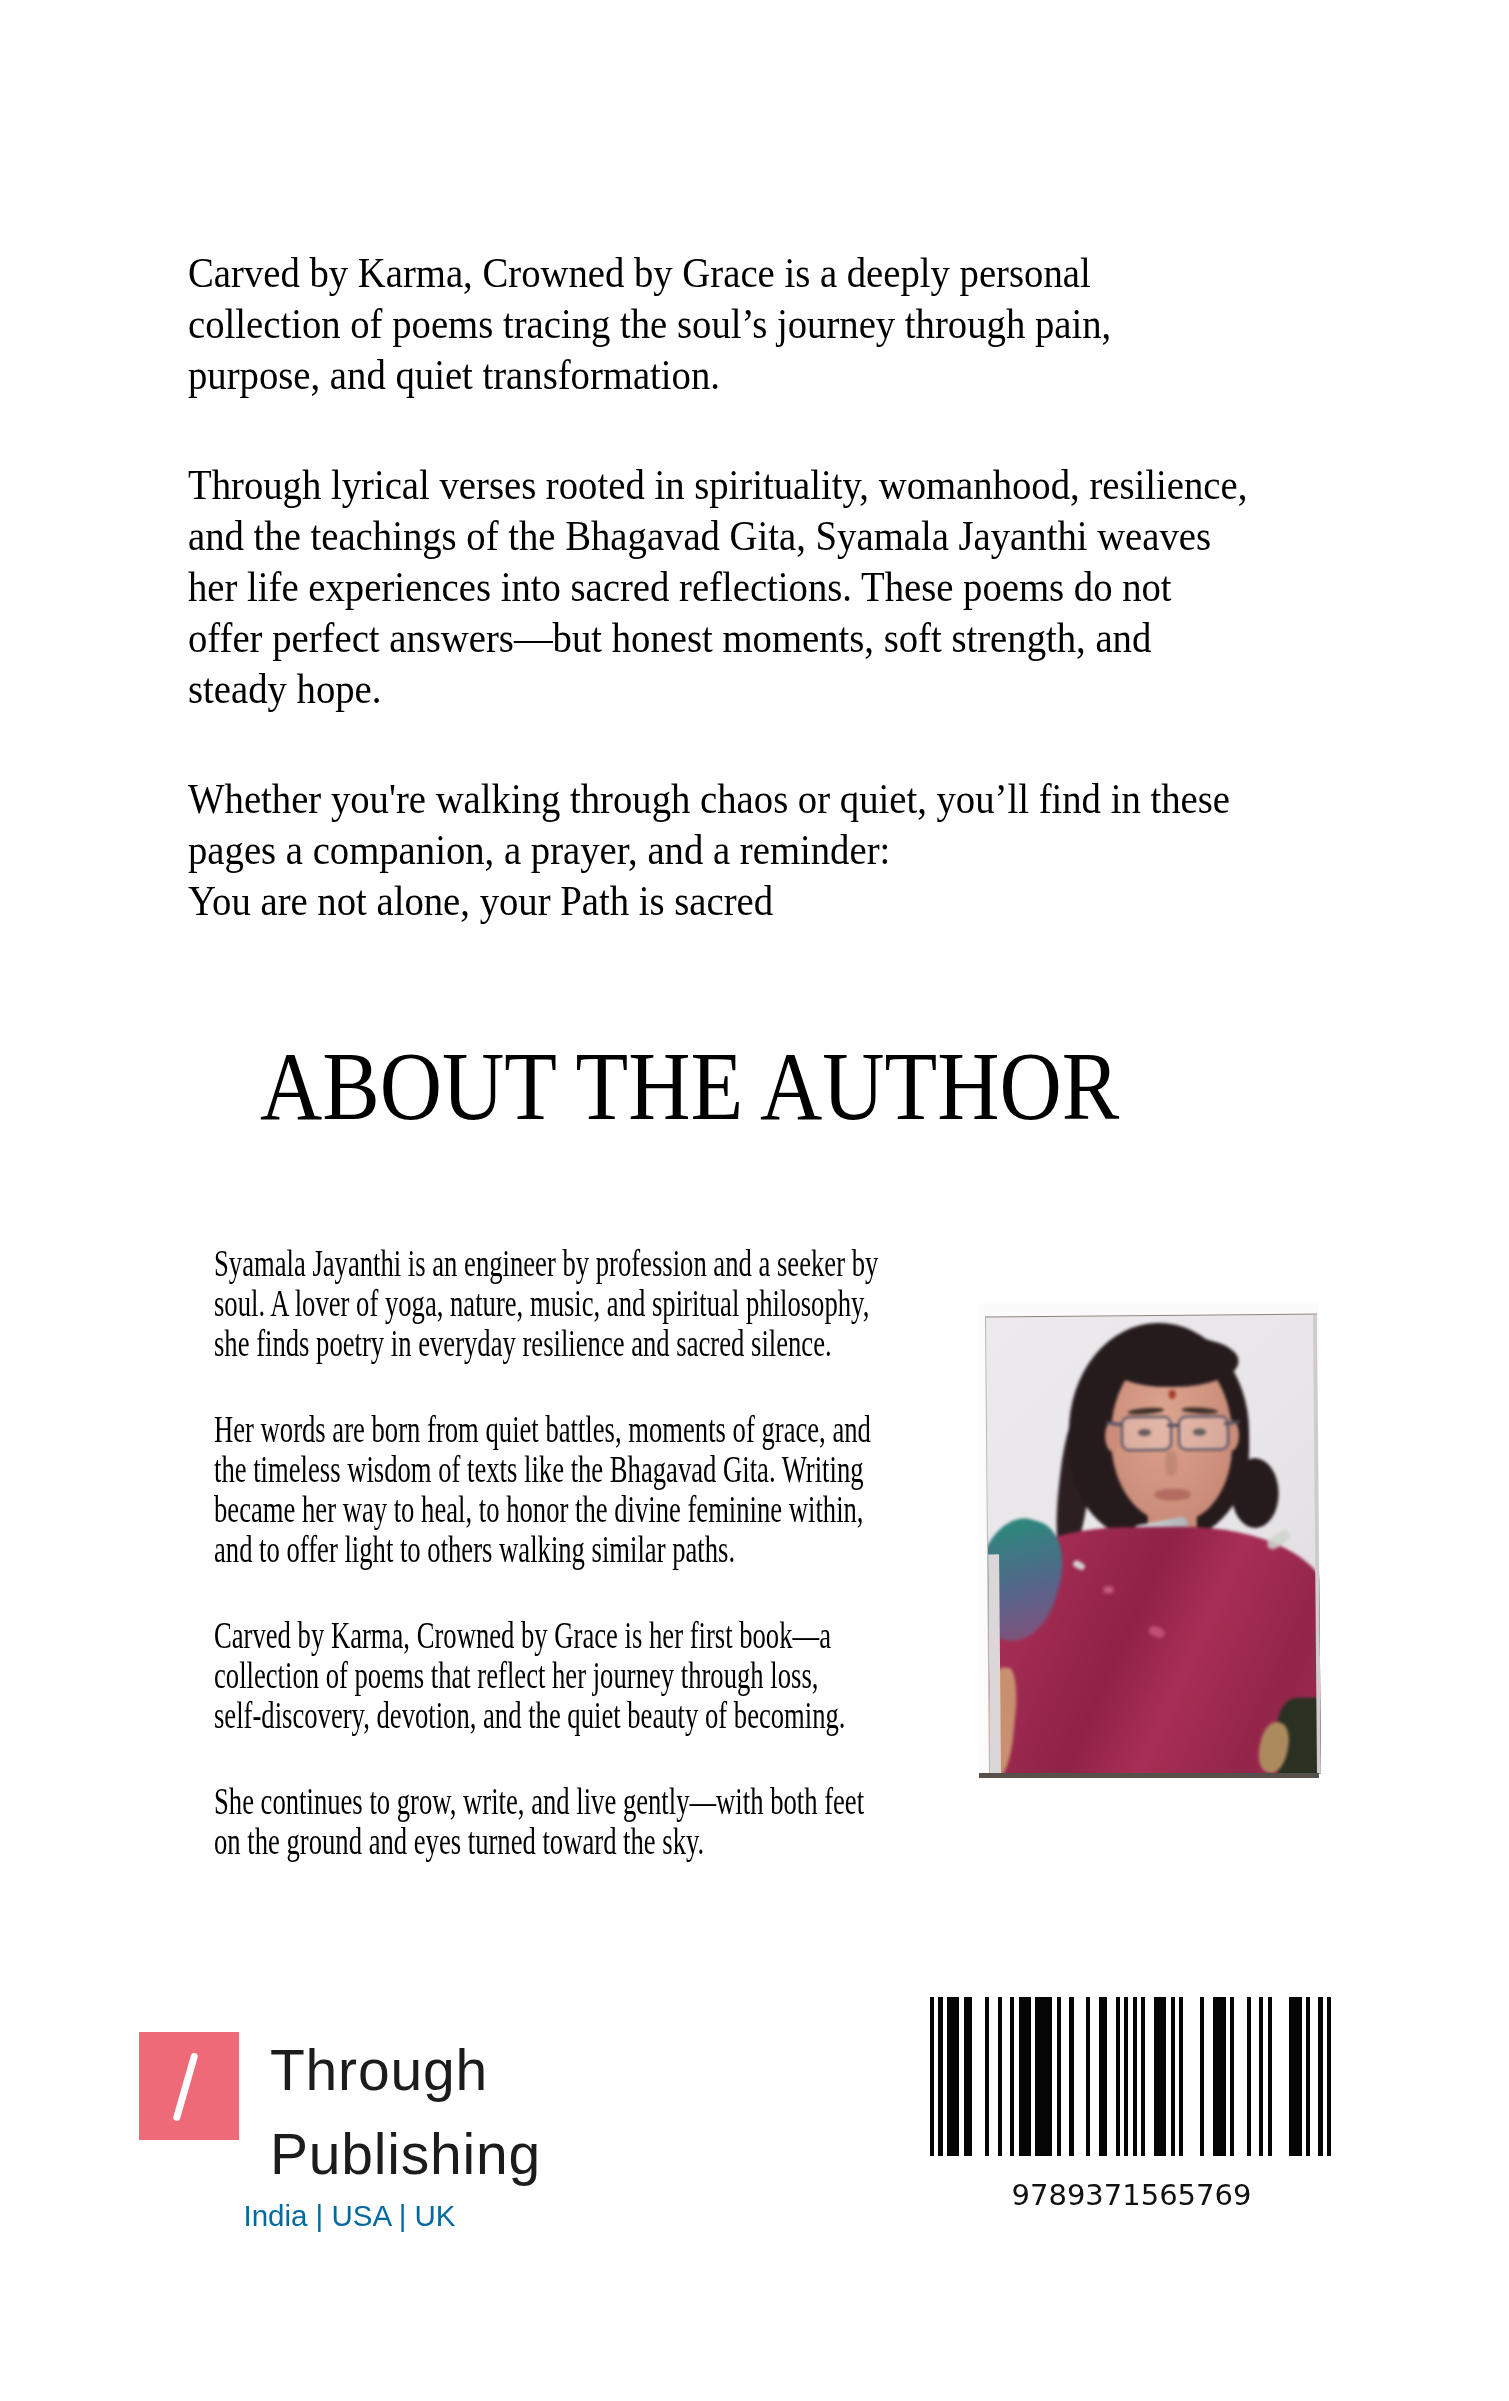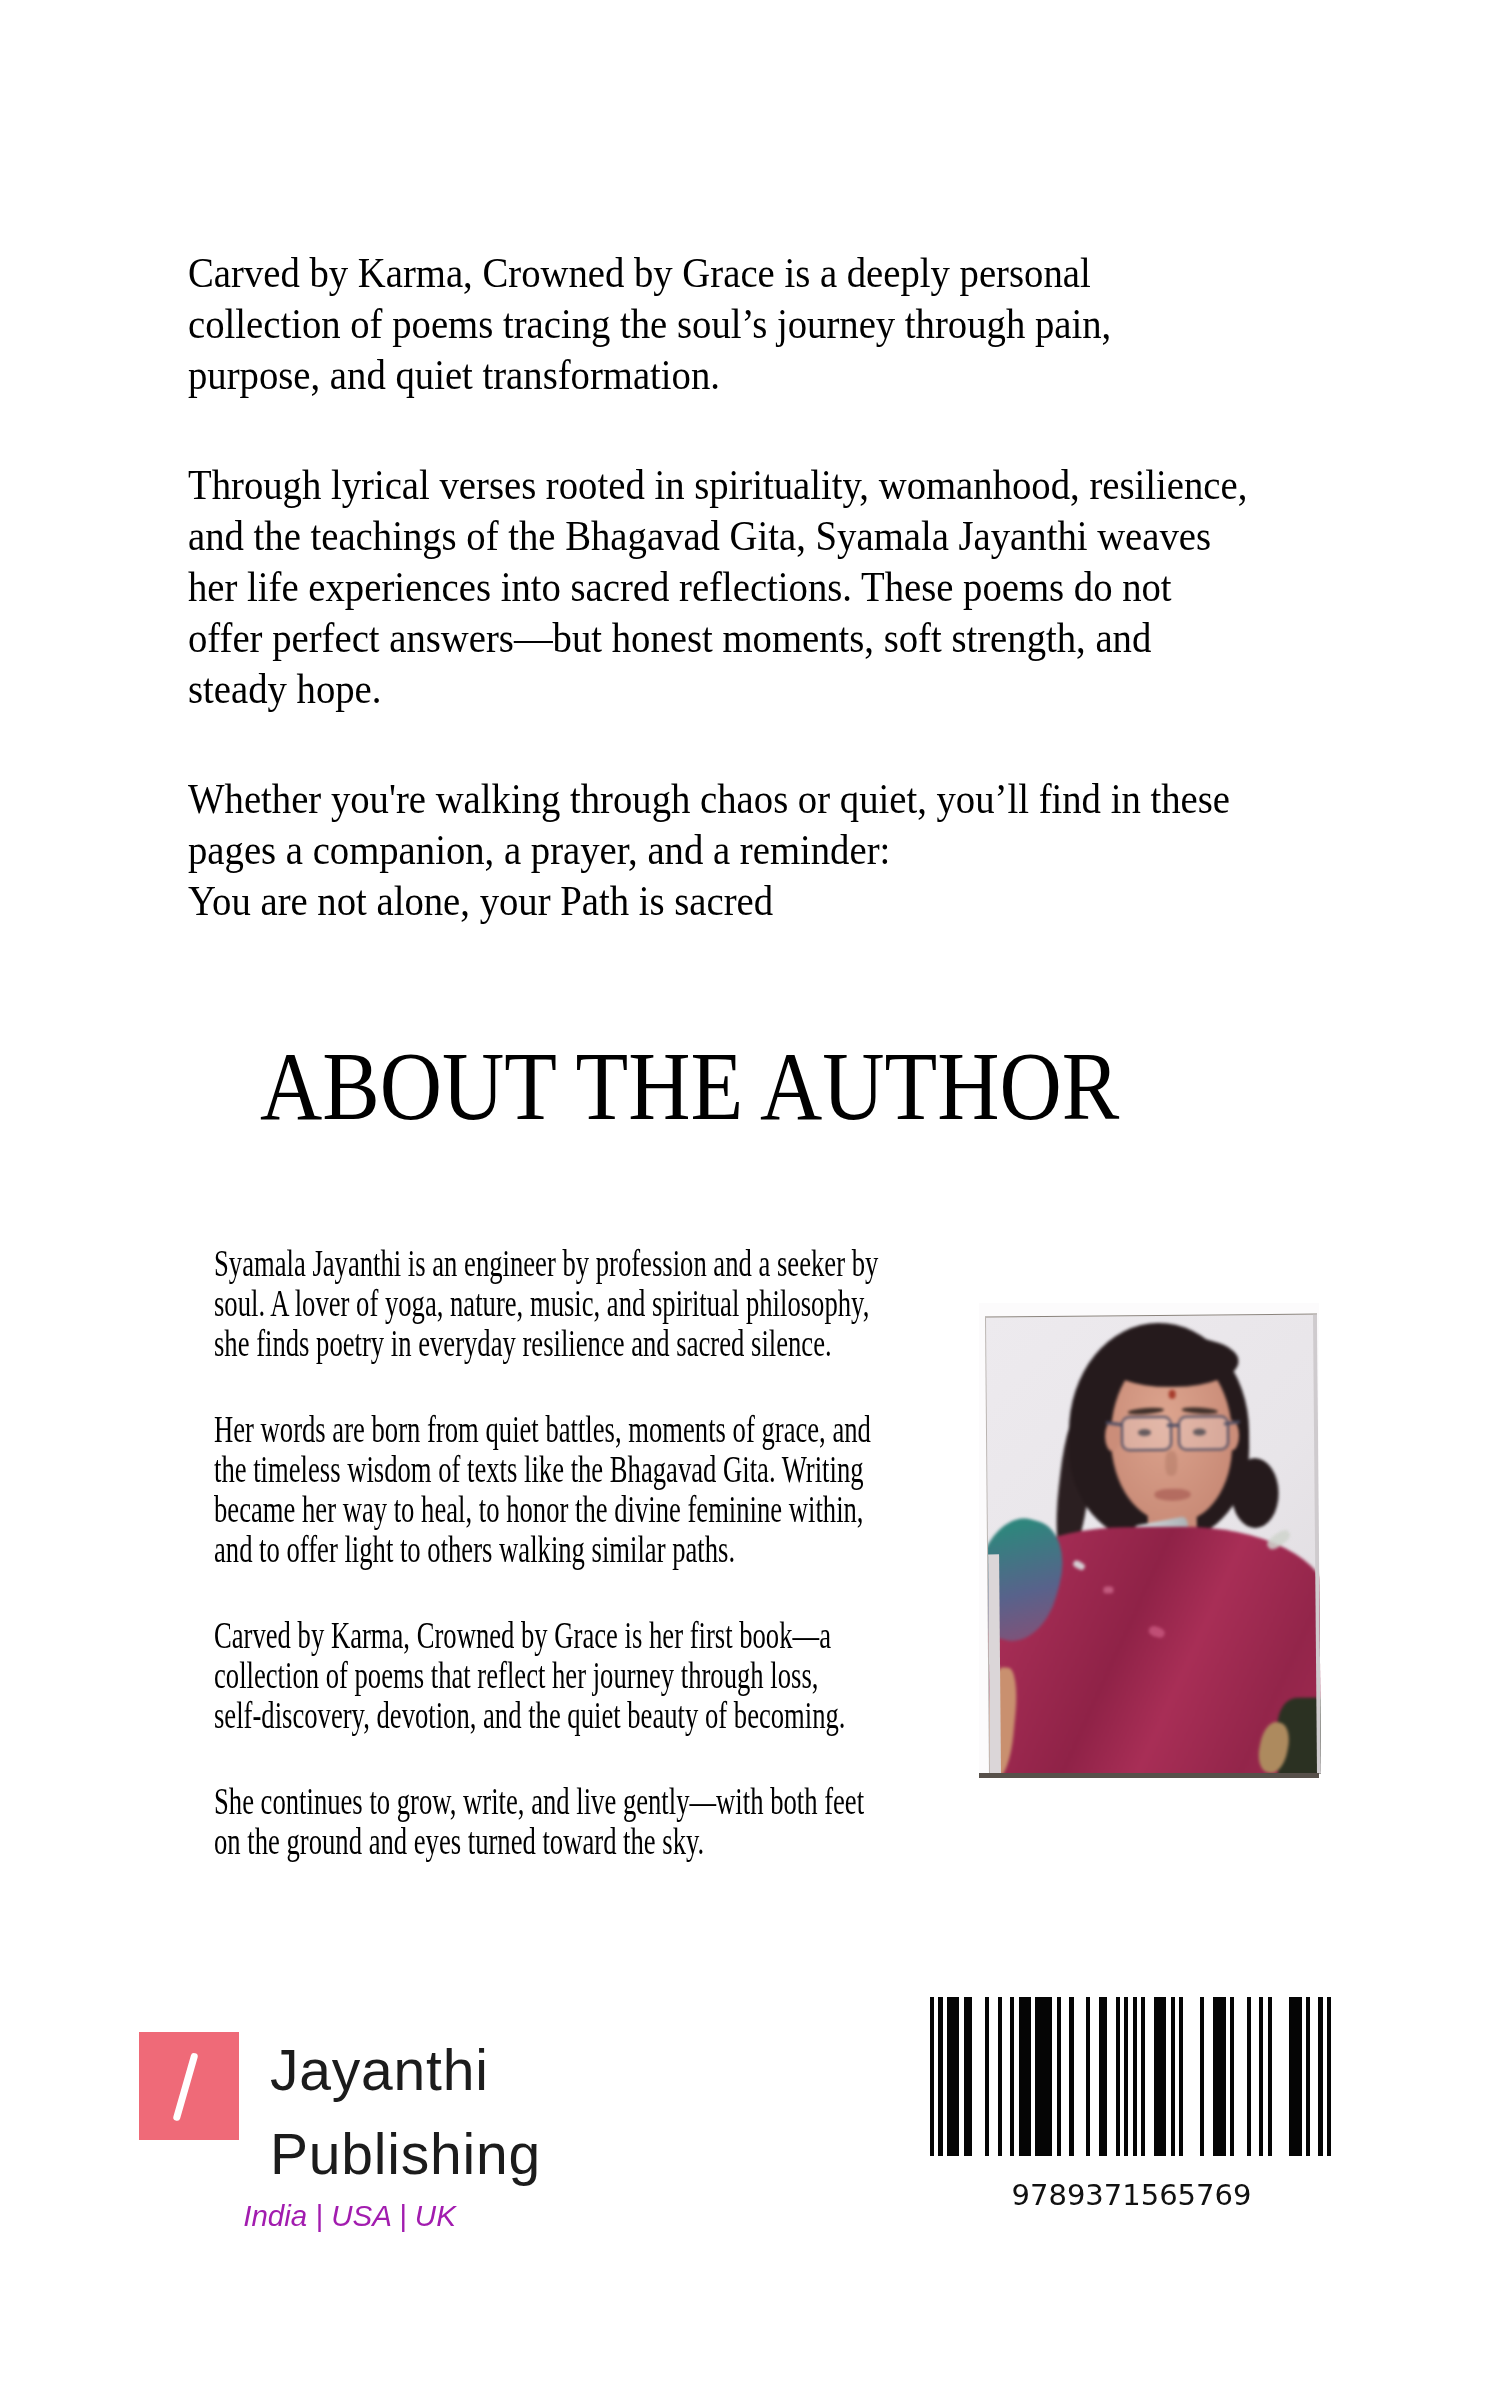--- a/index.html
+++ b/index.html
@@ -68,21 +68,21 @@
   .edge-strip-l{left:0;top:237px;width:10.6px;height:221px;background:#dbd6d8;}
   .edge-strip-r{right:0;top:0;width:4.1px;height:100%;background:#cfcbce;}
 
   
   .logo-mark{left:139px;top:2032px;width:100px;height:108px;}
   .logo-slash{position:absolute;left:43px;top:19.6px;width:7.4px;height:70px;background:#ffffff;
               border-radius:3.3px;transform:rotate(16deg);}
   .logo-name{left:270px;top:2028px;font-family:"Liberation Sans",sans-serif;font-weight:300;
              font-size:57px;line-height:84px;color:#1c1c1c;letter-spacing:0.8px;}
   .regions{left:139px;top:2201px;width:421px;text-align:center;
-           font-family:"Liberation Sans",sans-serif;font-size:29.5px;line-height:29.5px;color:#a21caf;font-style:italic;}
+           font-family:"Liberation Sans",sans-serif;font-size:29.5px;line-height:29.5px;color:#0369a1;}
 
   
   .barcode{left:930px;top:1997px;width:403px;}
   .bars{display:flex;width:403px;height:159px;background:#fff;}
   .bars div{height:100%;flex:0 0 auto;}
   .isbn{margin-top:25px;text-align:center;font-family:"DejaVu Sans",sans-serif;
         font-size:29px;line-height:29px;color:#111;}
 </style>
 </head>
 <body>
@@ -155,21 +155,21 @@
     <div class="pp edge-strip-l"></div>
     <div class="pp edge-strip-r"></div>
   </div>
   <div class="photo-bottom-line"></div>
 </figure>
 
 <div class="logo-mark abs" title="BookLeaf" style="background: rgb(239, 106, 120);">
   <span class="logo-slash"></span>
 </div>
 <div class="logo-name abs">
-  <div>Jayanthi</div>
+  <div>Through</div>
   <div>Publishing</div>
 </div>
 <div class="regions abs">India | USA | UK</div>
 
 <div class="barcode abs">
   <div class="bars">
       <div style="width: 4.2px; background: rgb(5, 5, 5);"></div>
       <div style="width: 4.2px; background: rgb(255, 255, 255);"></div>
       <div style="width: 4.2px; background: rgb(5, 5, 5);"></div>
       <div style="width: 4.2px; background: rgb(255, 255, 255);"></div>

